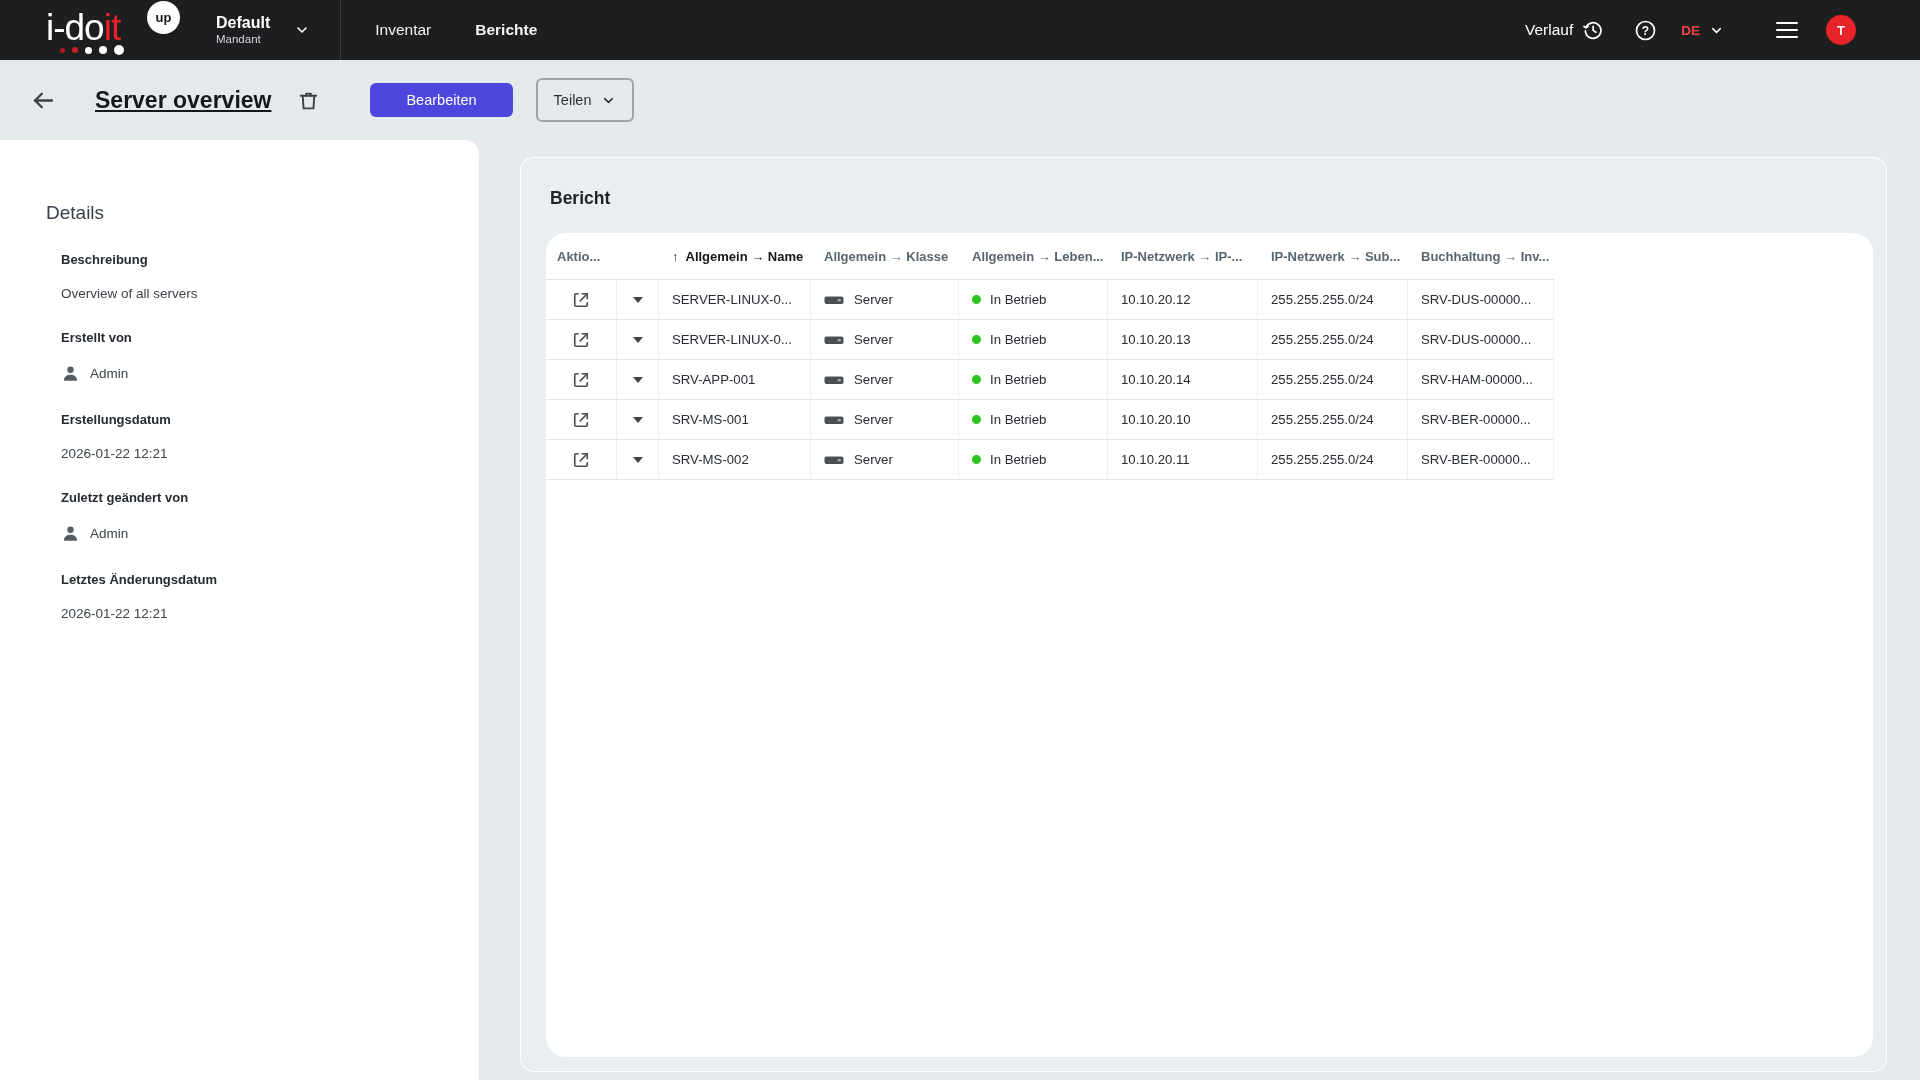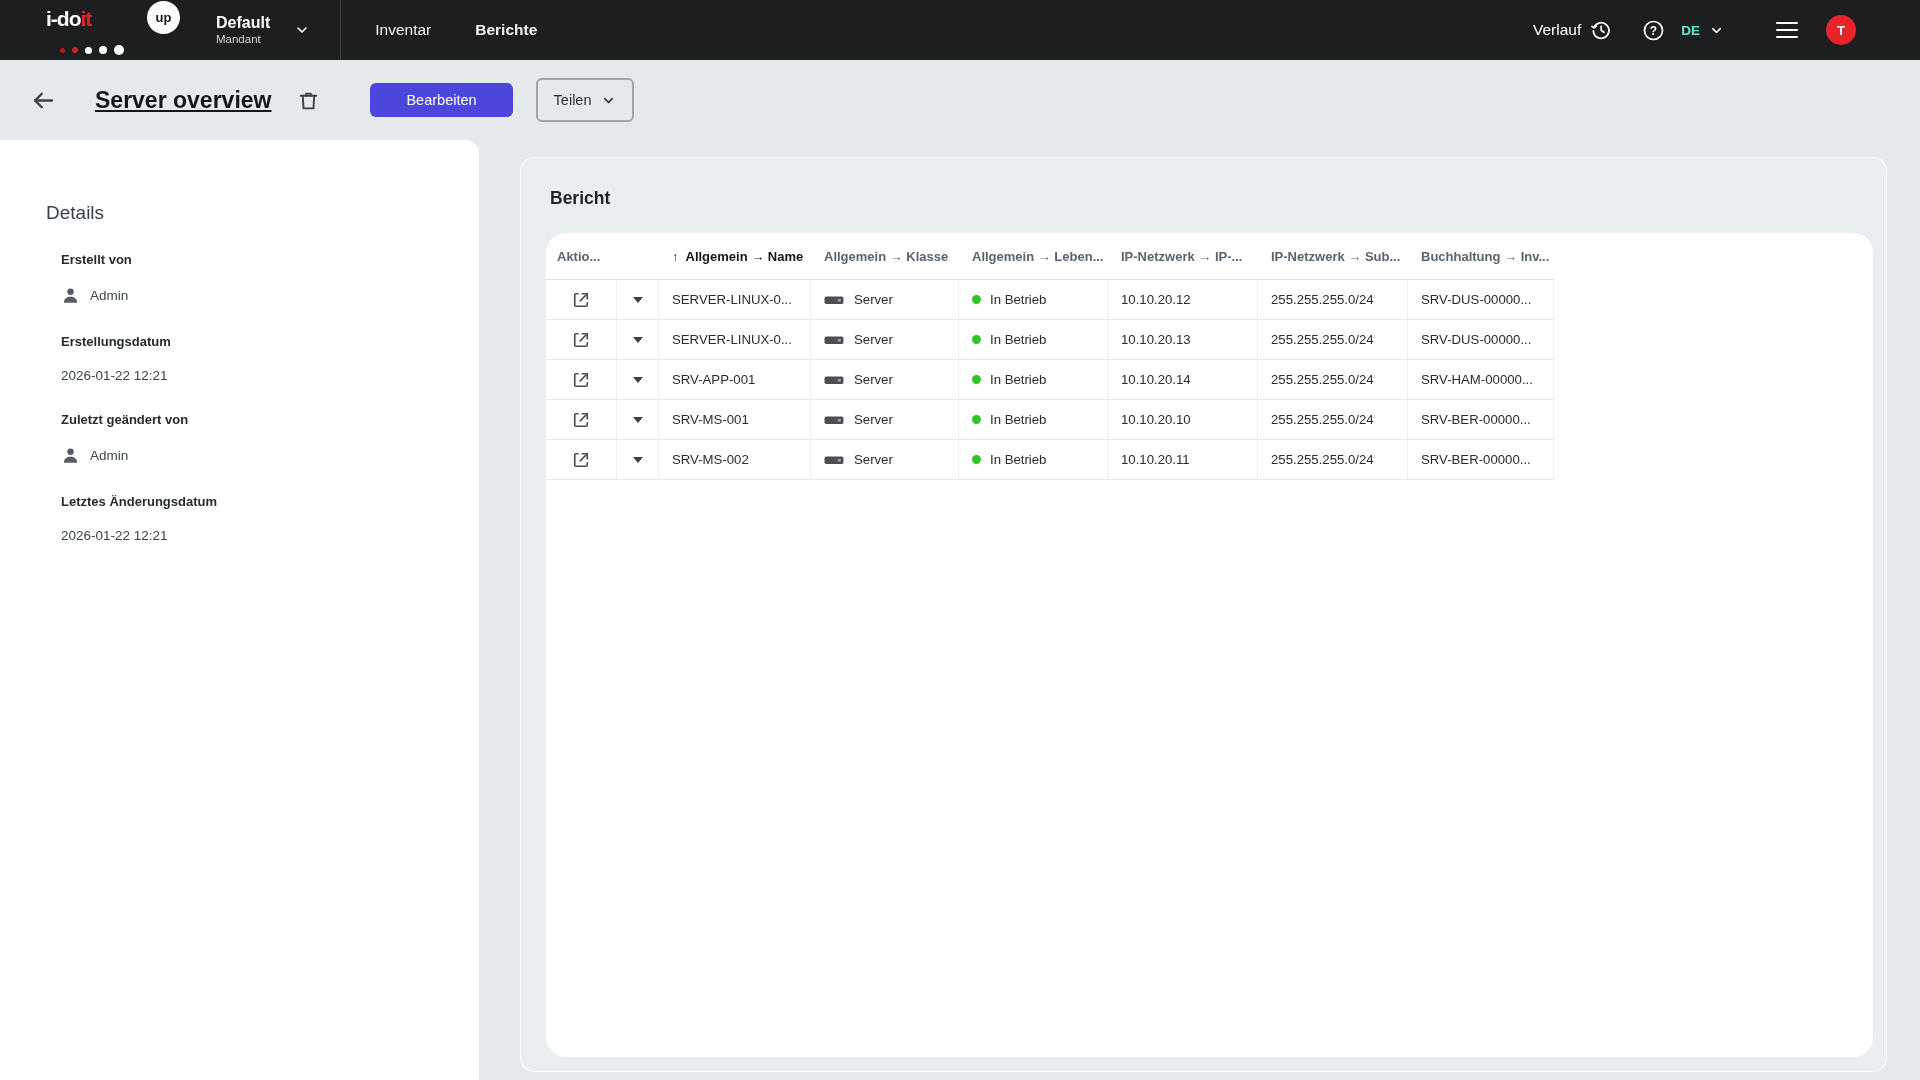--- a/index.html
+++ b/index.html
@@ -3,21 +3,21 @@
 <meta charset="utf-8">
 <style>
   * { margin:0; padding:0; box-sizing:border-box; }
   html,body { width:1920px; height:1080px; overflow:hidden; }
   body { font-family:"Liberation Sans","DejaVu Sans",sans-serif; background:#e4eaec; color:#23282e; }
 
   
   .navbar { position:absolute; left:0; top:0; width:1920px; height:60px; background:#1d1e20;
             display:flex; align-items:center; }
   .logo { position:relative; margin-left:46px; width:128px; height:56px; cursor:pointer; }
-  .logo-word { position:absolute; left:0; top:5px; font-size:21px; font-weight:bold; letter-spacing:-1px; color:#fff; }
+  .logo-word { position:absolute; left:0; top:5px; font-size:37px; font-weight:normal; letter-spacing:-1px; color:#fff; }
   .logo-word .red { color:#e6232b; }
   .logo-badge { position:absolute; right:-6px; top:-1px; width:33px; height:33px; background:#fff; border-radius:50%;
                 display:flex; align-items:center; justify-content:center; font-size:13px; font-weight:bold; color:#17191c; }
   .logo-dots { position:absolute; left:14px; top:43px; display:flex; align-items:center; gap:7px; }
   .logo-dots i { display:block; border-radius:50%; }
   .d1{width:5px;height:5px;background:#b5191f;} .d2{width:6px;height:6px;background:#cf2027;}
   .d3{width:7px;height:7px;background:#fff;} .d4{width:8px;height:8px;background:#fff;} .d5{width:10px;height:10px;background:#fff;}
 
   .tenant { display:flex; align-items:center; margin-left:42px; cursor:pointer; }
   .tenant-text { display:flex; flex-direction:column; line-height:1.15; }
@@ -28,21 +28,21 @@
   .nav-divider { width:1px; height:60px; background:#3a3b3e; margin-left:30px; }
 
   .nav-items { display:flex; align-items:center; gap:44px; margin-left:34px; }
   .nav-item { font-size:15.5px; color:#f2f3f4; cursor:pointer; }
   .nav-item.active { font-weight:bold; }
 
   .nav-right { margin-left:auto; display:flex; align-items:center; margin-right:64px; }
   .verlauf { display:flex; align-items:center; gap:9px; color:#fff; font-size:15.5px; cursor:pointer; }
   .icon-btn { display:flex; align-items:center; justify-content:center; cursor:pointer; }
   .help { margin-left:30px; }
-  .lang { margin-left:16px; display:flex; align-items:center; gap:9px; color:#5eead4; font-size:13.5px; font-weight:bold; cursor:pointer; }
+  .lang { margin-left:24px; display:flex; align-items:center; gap:9px; color:#ef4444; font-size:13.5px; font-weight:bold; cursor:pointer; }
   .burger { margin-left:52px; display:flex; flex-direction:column; gap:4.5px; cursor:pointer; }
   .burger i { display:block; width:22px; height:2.6px; background:#fff; border-radius:2px; }
   .avatar { margin-left:28px; width:30px; height:30px; border-radius:50%; background:#e8232a; color:#fff;
             display:flex; align-items:center; justify-content:center; font-size:13px; font-weight:bold; cursor:pointer; }
 
   
   .page-header { position:absolute; left:0; top:60px; width:1920px; height:80px; display:flex; align-items:center; }
   .back-btn { margin-left:30px; cursor:pointer; display:flex; }
   .page-title { margin-left:38px; font-size:23px; font-weight:bold; color:#15181b;text-decoration:underline; }
   .trash-btn { margin-left:26px; cursor:pointer; display:flex; }
@@ -195,20 +195,27 @@
           <path d="M6 9l6 6 6-6"></path>
         </svg>
     </span>
   </button>
 </div>
 
 <div class="sidebar">
   <div class="sidebar-title">Details</div>
   <div id="sb-sections">
       <div class="sb-section">
+    <div class="sb-label">Beschreibung</div>
+    <div class="sb-value">
+
+      <span>Overview of all servers</span>
+    </div>
+  </div>
+      <div class="sb-section">
     <div class="sb-label">Erstellt von</div>
     <div class="sb-value has-icon">
       <span class="uicon">
         <svg width="19" height="19" viewBox="0 0 24 24" fill="#565d64">
               <circle cx="12" cy="7.3" r="4.1"></circle>
               <path d="M3.8 20.5c0-4.3 3.7-6.8 8.2-6.8s8.2 2.5 8.2 6.8v.7H3.8z"></path>
             </svg>
       </span>
       <span>Admin</span>
     </div>

